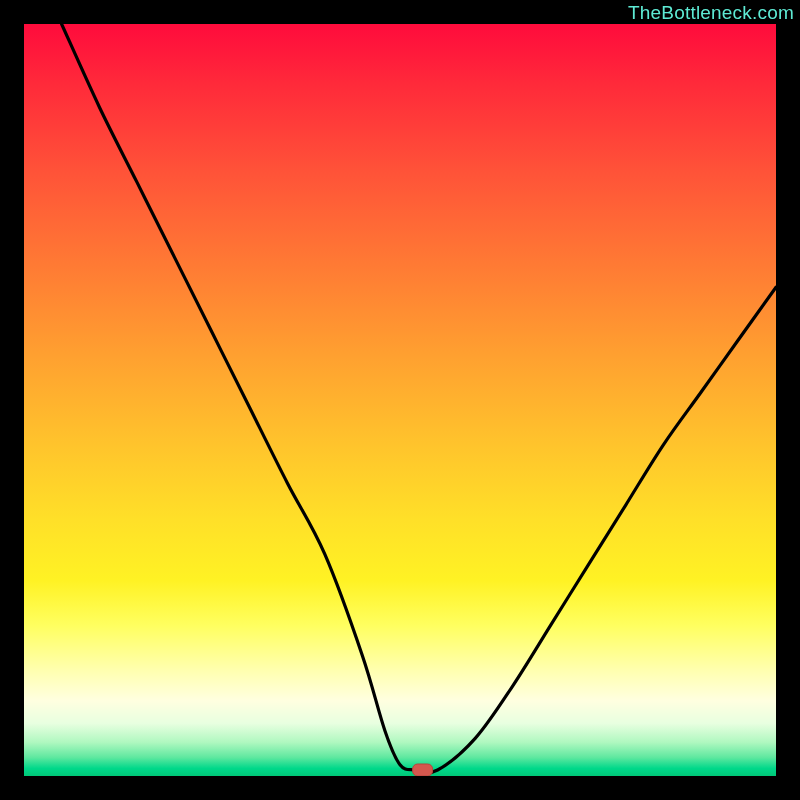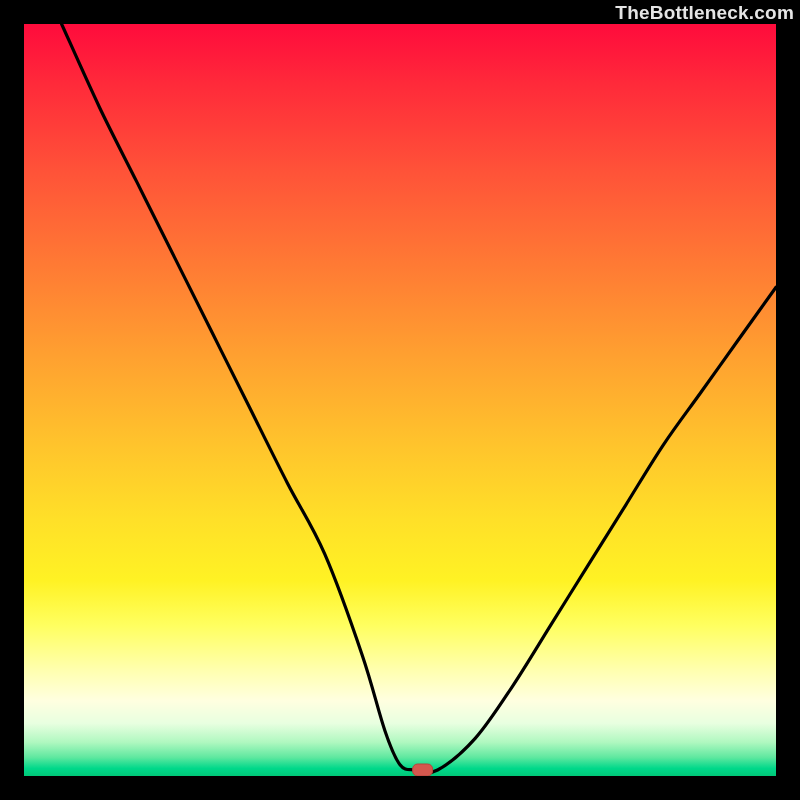--- a/index.html
+++ b/index.html
@@ -67,24 +67,24 @@
   }
   .marker {
     fill: #d4574e;
     stroke: #b6443c;
     stroke-width: 1;
   }
   .watermark {
     position: absolute;
     top: 2px;
     right: 6px;
-    color: #e5e5e5;
+    color: #5eead4;
     font-size: 19px;
     letter-spacing: 0.2px;
-    font-weight: 700;
+    font-weight: 400;
     pointer-events: none;
   }
 </style>
 </head>
 <body>
 
 <div class="chart-frame">
 
   <div class="plot-area">
     <div class="gradient-bg"></div>

